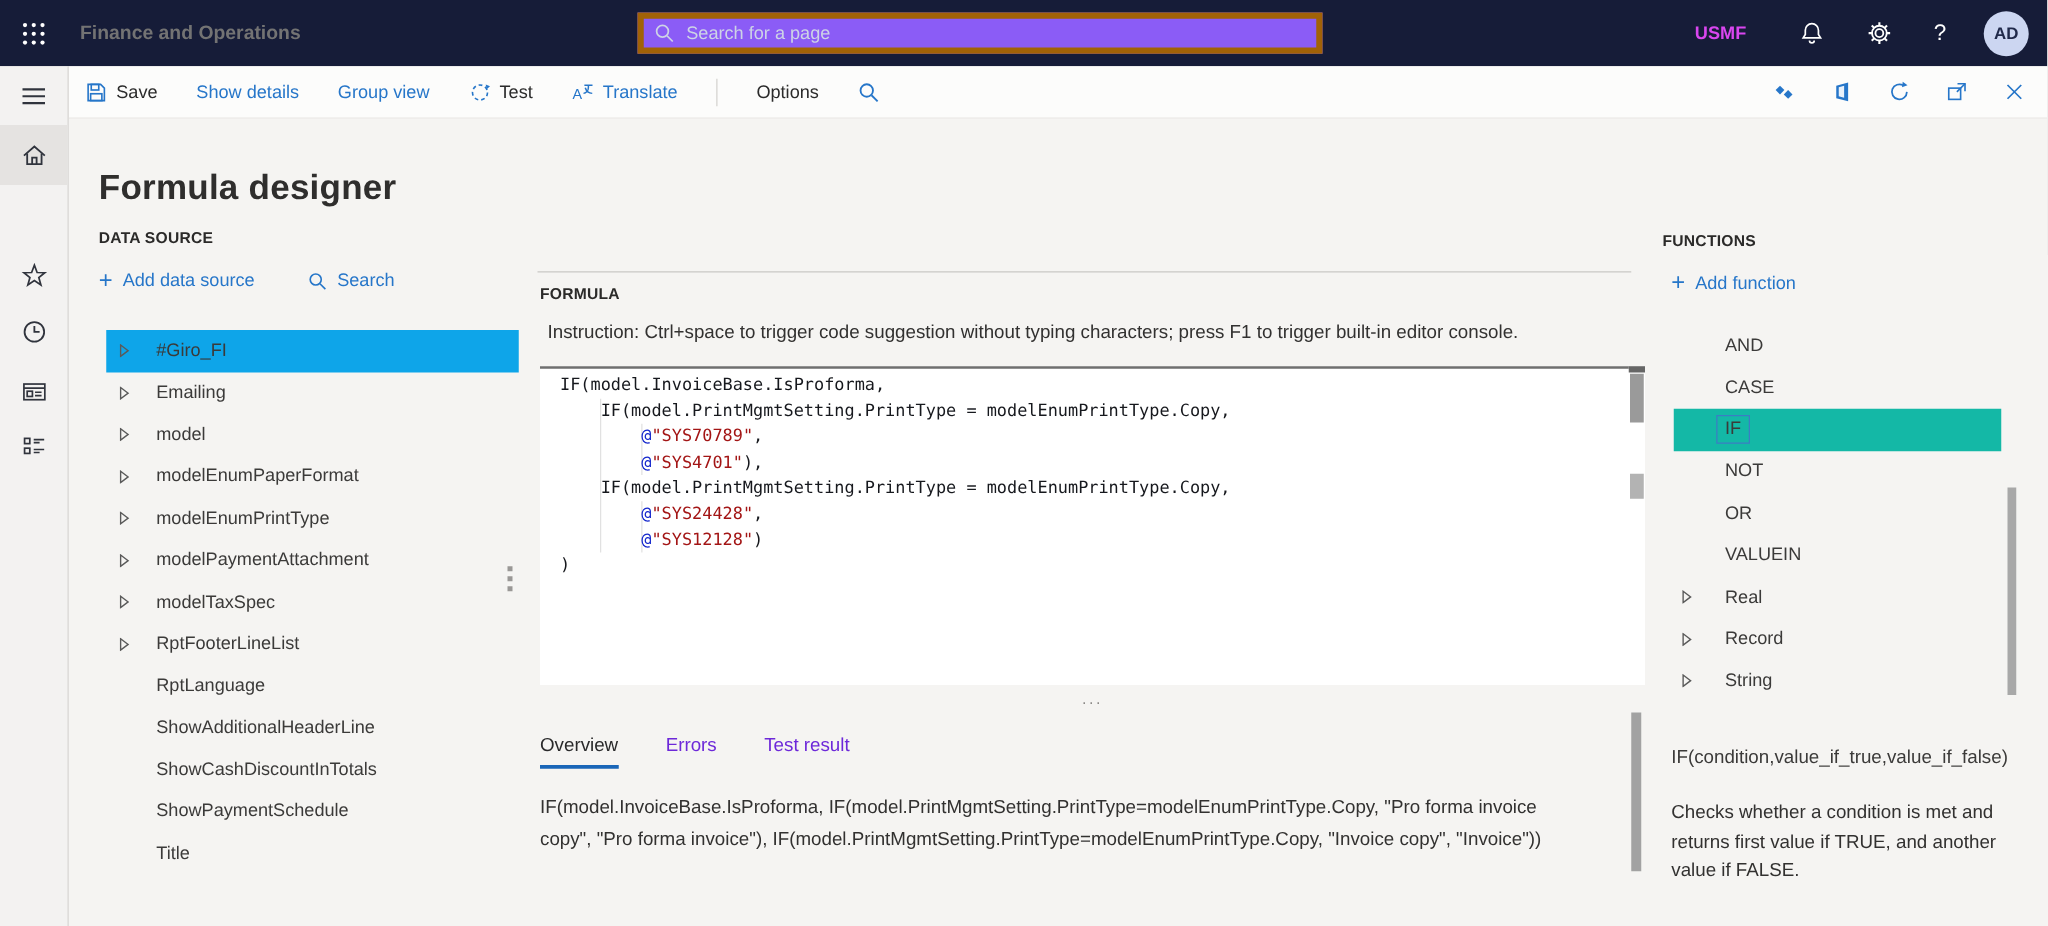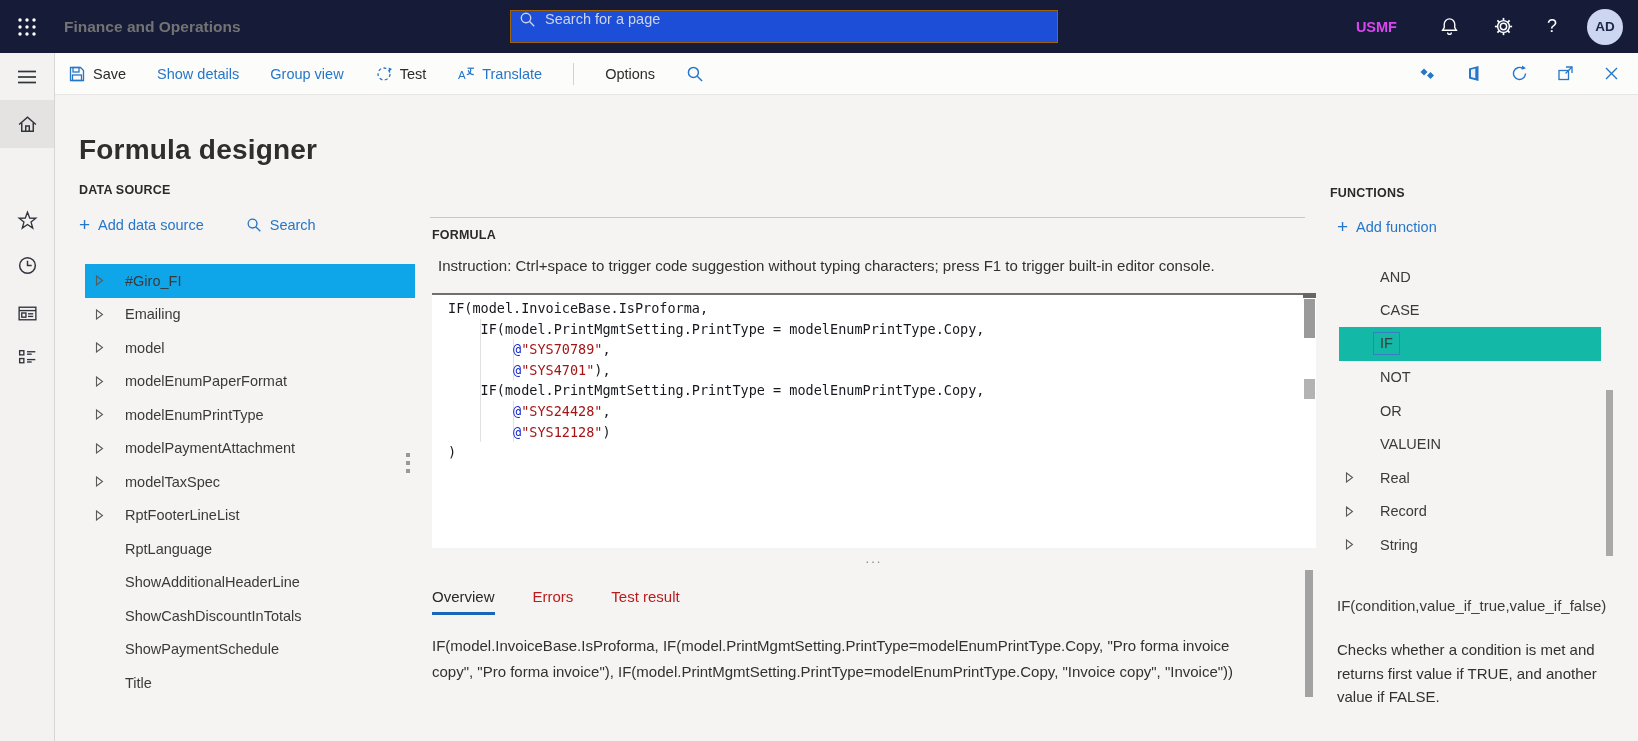--- a/index.html
+++ b/index.html
@@ -6,21 +6,21 @@
   html,body { background:#e8e8e8; }
   .screen { position:relative; width:1638px; height:741px; background:#f5f4f2;
             font-family:"Liberation Sans", sans-serif; overflow:hidden; color:#323130; }
 
   
   .topbar { position:absolute; left:0; top:0; width:1638px; height:53px; background:#161c38; }
   .waffle { position:absolute; left:16px; top:16px; width:22px; height:22px; cursor:pointer; }
   .app-title { position:absolute; left:64px; top:0; height:53px; display:flex; align-items:center;
                color:#737373; font-size:15.5px; font-weight:bold; }
   .nav-search { position:absolute; left:510px; top:10px; width:548px; height:33px;
-                background:#1d4ed8; border:1px solid #a16207; display:flex; align-items:flex-start; padding:0 8px; }
+                background:#8b5cf6; border:5px solid #a16207; display:flex; align-items:center; padding:0 8px; }
   .nav-search svg { flex:0 0 auto; }
   .nav-search input { background:transparent; border:none; outline:none; color:#e8ebf5;
                       font-size:14.5px; margin-left:9px; width:100%; font-family:"Liberation Sans",sans-serif; }
   .nav-search input::placeholder { color:#cdd3e6; opacity:1; }
   .nav-right { position:absolute; right:0; top:0; height:53px; display:flex; align-items:center; }
   .company { color:#d946ef; font-size:14.5px; margin-right:42px; cursor:pointer;font-weight:bold; }
   .nav-ic { width:21px; height:21px; margin-right:33px; cursor:pointer; display:inline-flex; }
   .nav-help { color:#fff; font-size:18px; margin-right:30px; cursor:pointer; }
   .avatar { width:36px; height:36px; border-radius:50%; background:#ccd6f1; color:#20294a;
             font-size:13.5px; font-weight:bold; display:flex; align-items:center; justify-content:center;
@@ -76,21 +76,21 @@
   .g3 { left:81px; top:106px; height:41px; }
   .ed-scroll { position:absolute; right:0; top:-2px; width:13px; height:255px; background:#fff; }
   .ed-scroll .cap   { position:absolute; left:0; top:0;   width:13px; height:5px;  background:#666; }
   .ed-scroll .thumb { position:absolute; left:1px; top:6px;  width:11px; height:39px; background:#9a9a9a; }
   .ed-scroll .mark  { position:absolute; left:1px; top:86px; width:11px; height:20px; background:#b3b3b3; }
 
   .splitter { position:absolute; left:432px; top:552px; width:884px; text-align:center;
               color:#8a8886; font-size:13px; letter-spacing:2px; line-height:14px; cursor:row-resize; }
 
   .tabs { position:absolute; left:432px; top:588px; display:flex; gap:38px; font-size:15px; }
-  .tab { color:#b91c1c; padding-bottom:7px; cursor:pointer; }
+  .tab { color:#6d28d9; padding-bottom:7px; cursor:pointer; }
   .tab.active { color:#29292a; border-bottom:3px solid #1a66b8; }
   .overview { position:absolute; left:432px; top:633px; width:810px; font-size:15px;
               line-height:26px; color:#323130; }
   .bottom-scroll { position:absolute; left:1305px; top:560px; width:8px; height:150px; }
   .bottom-scroll .thumb { position:absolute; left:0; top:10px; width:8px; height:127px; background:#a2a2a2; }
 
   
   .fn-heading { left:1330px; top:186px; }
   .fn-add { position:absolute; left:1337px; top:219px; font-size:14.5px; }
   .fn-list { position:absolute; left:1339px; top:260px; width:262px; }

